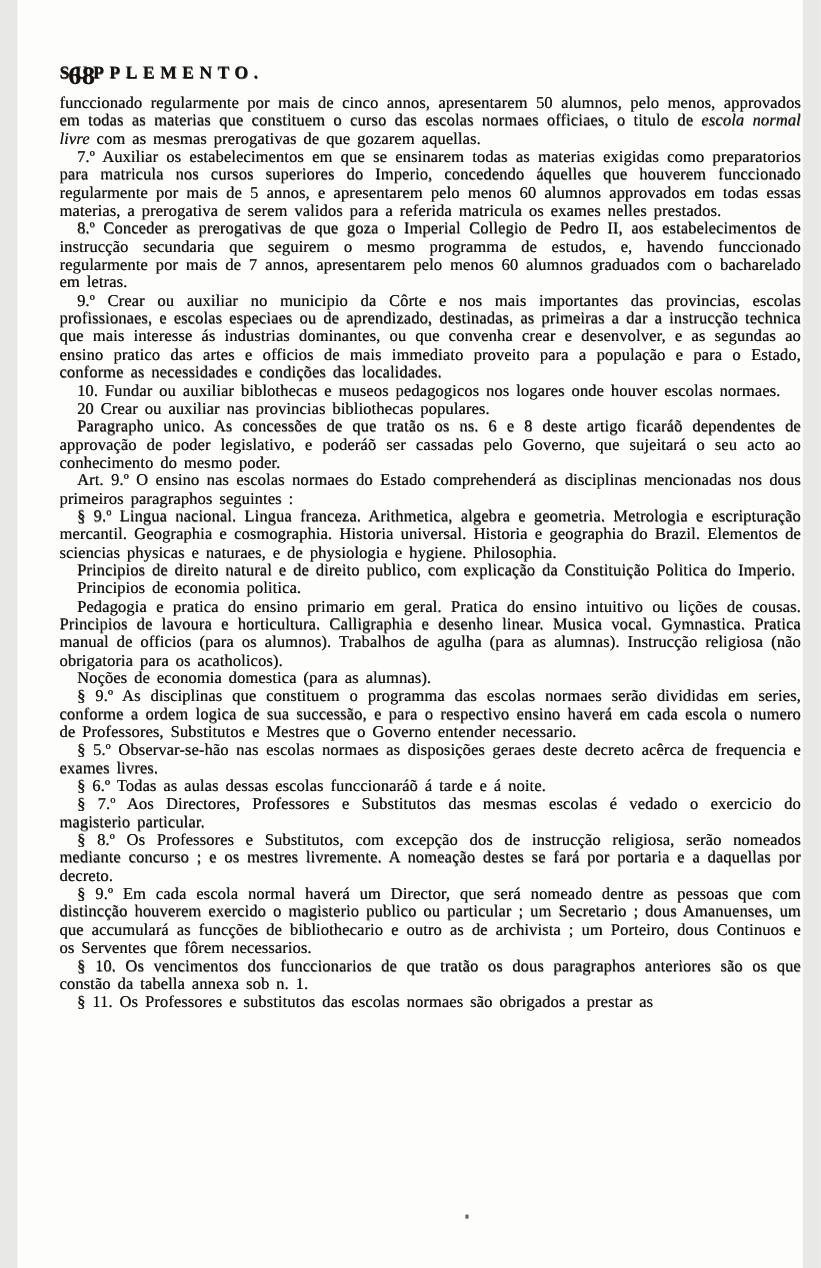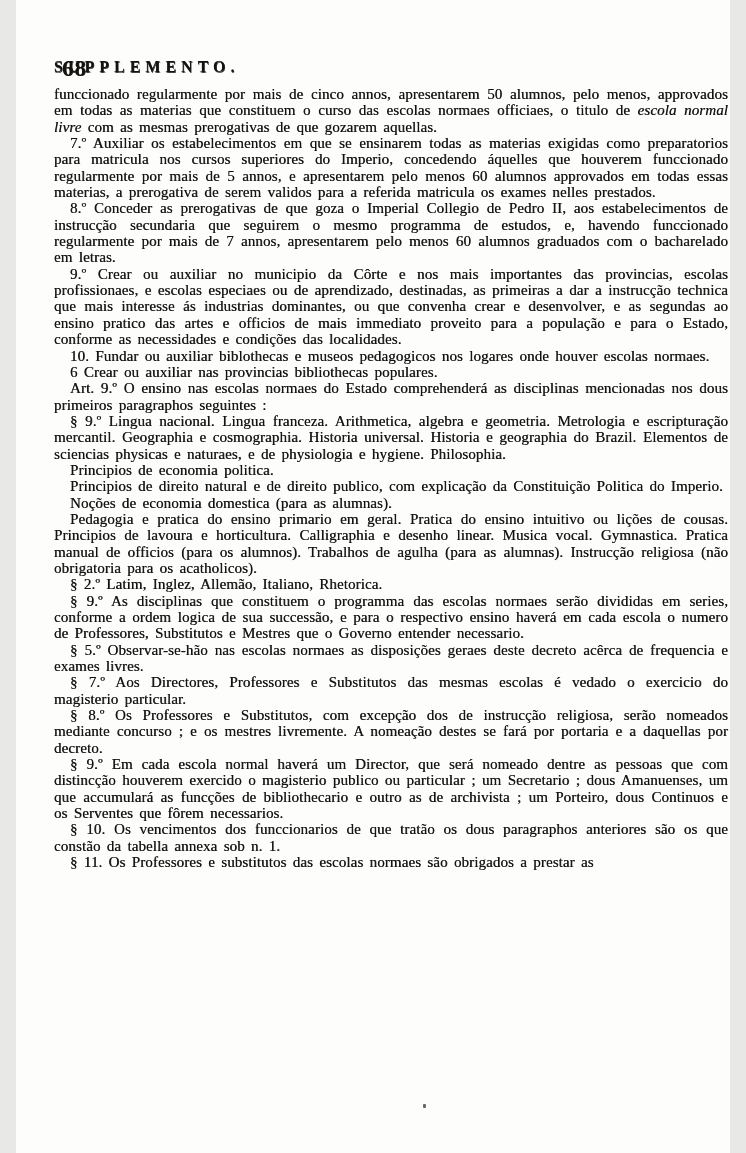--- a/index.html
+++ b/index.html
@@ -84,30 +84,31 @@
     <span class="page-number">68</span>
     <span class="header-title">SUPPLEMENTO.</span>
   </div>
 
   <div class="page-text">
       <p class="para no-indent"><span>funccionado regularmente por mais de cinco annos, apresentarem 50 alumnos, pelo menos, approvados em todas as materias que constituem o curso das escolas normaes officiaes, o titulo de </span><span class="italic">escola normal livre</span><span> com as mesmas prerogativas de que gozarem aquellas.</span></p>
       <p class="para"><span>7.º Auxiliar os estabelecimentos em que se ensinarem todas as materias exigidas como preparatorios para matricula nos cursos superiores do Imperio, concedendo áquelles que houverem funccionado regularmente por mais de 5 annos, e apresentarem pelo menos 60 alumnos approvados em todas essas materias, a prerogativa de serem validos para a referida matricula os exames nelles prestados.</span></p>
       <p class="para"><span>8.º Conceder as prerogativas de que goza o Imperial Collegio de Pedro II, aos estabelecimentos de instrucção secundaria que seguirem o mesmo programma de estudos, e, havendo funccionado regularmente por mais de 7 annos, apresentarem pelo menos 60 alumnos graduados com o bacharelado em letras.</span></p>
       <p class="para"><span>9.º Crear ou auxiliar no municipio da Côrte e nos mais importantes das provincias, escolas profissionaes, e escolas especiaes ou de aprendizado, destinadas, as primeiras a dar a instrucção technica que mais interesse ás industrias dominantes, ou que convenha crear e desenvolver, e as segundas ao ensino pratico das artes e officios de mais immediato proveito para a população e para o Estado, conforme as necessidades e condições das localidades.</span></p>
       <p class="para"><span>10. Fundar ou auxiliar biblothecas e museos pedagogicos nos logares onde houver escolas normaes.</span></p>
-      <p class="para"><span>6 Crear ou auxiliar nas provincias bibliothecas populares.</span></p>
+      <p class="para"><span>20 Crear ou auxiliar nas provincias bibliothecas populares.</span></p>
+      <p class="para"><span>Paragrapho unico. As concessões de que tratão os ns. 6 e 8 deste artigo ficaráõ dependentes de approvação de poder legislativo, e poderáõ ser cassadas pelo Governo, que sujeitará o seu acto ao conhecimento do mesmo poder.</span></p>
       <p class="para"><span>Art. 9.º O ensino nas escolas normaes do Estado comprehenderá as disciplinas mencionadas nos dous primeiros paragraphos seguintes :</span></p>
       <p class="para"><span>§ 9.º Lingua nacional. Lingua franceza. Arithmetica, algebra e geometria. Metrologia e escripturação mercantil. Geographia e cosmographia. Historia universal. Historia e geographia do Brazil. Elementos de sciencias physicas e naturaes, e de physiologia e hygiene. Philosophia.</span></p>
+      <p class="para"><span>Principios de direito natural e de direito publico, com explicação da Constituição Politica do Imperio.</span></p>
       <p class="para"><span>Principios de economia politica.</span></p>
-      <p class="para"><span>Principios de direito natural e de direito publico, com explicação da Constituição Politica do Imperio.</span></p>
+      <p class="para"><span>Pedagogia e pratica do ensino primario em geral. Pratica do ensino intuitivo ou lições de cousas. Principios de lavoura e horticultura. Calligraphia e desenho linear. Musica vocal. Gymnastica. Pratica manual de officios (para os alumnos). Trabalhos de agulha (para as alumnas). Instrucção religiosa (não obrigatoria para os acatholicos).</span></p>
       <p class="para"><span>Noções de economia domestica (para as alumnas).</span></p>
-      <p class="para"><span>Pedagogia e pratica do ensino primario em geral. Pratica do ensino intuitivo ou lições de cousas. Principios de lavoura e horticultura. Calligraphia e desenho linear. Musica vocal. Gymnastica. Pratica manual de officios (para os alumnos). Trabalhos de agulha (para as alumnas). Instrucção religiosa (não obrigatoria para os acatholicos).</span></p>
-      <p class="para"><span>§ 2.º Latim, Inglez, Allemão, Italiano, Rhetorica.</span></p>
       <p class="para"><span>§ 9.º As disciplinas que constituem o programma das escolas normaes serão divididas em series, conforme a ordem logica de sua successão, e para o respectivo ensino haverá em cada escola o numero de Professores, Substitutos e Mestres que o Governo entender necessario.</span></p>
       <p class="para"><span>§ 5.º Observar-se-hão nas escolas normaes as disposições geraes deste decreto acêrca de frequencia e exames livres.</span></p>
+      <p class="para"><span>§ 6.º Todas as aulas dessas escolas funccionaráõ á tarde e á noite.</span></p>
       <p class="para"><span>§ 7.º Aos Directores, Professores e Substitutos das mesmas escolas é vedado o exercicio do magisterio particular.</span></p>
       <p class="para"><span>§ 8.º Os Professores e Substitutos, com excepção dos de instrucção religiosa, serão nomeados mediante concurso ; e os mestres livremente. A nomeação destes se fará por portaria e a daquellas por decreto.</span></p>
       <p class="para"><span>§ 9.º Em cada escola normal haverá um Director, que será nomeado dentre as pessoas que com distincção houverem exercido o magisterio publico ou particular ; um Secretario ; dous Amanuenses, um que accumulará as funcções de bibliothecario e outro as de archivista ; um Porteiro, dous Continuos e os Serventes que fôrem necessarios.</span></p>
       <p class="para"><span>§ 10. Os vencimentos dos funccionarios de que tratão os dous paragraphos anteriores são os que constão da tabella annexa sob n. 1.</span></p>
       <p class="para"><span>§ 11. Os Professores e substitutos das escolas normaes são obrigados a prestar as</span></p>
     </div>
 
   <span class="scan-speck"></span>
 </div>
 

